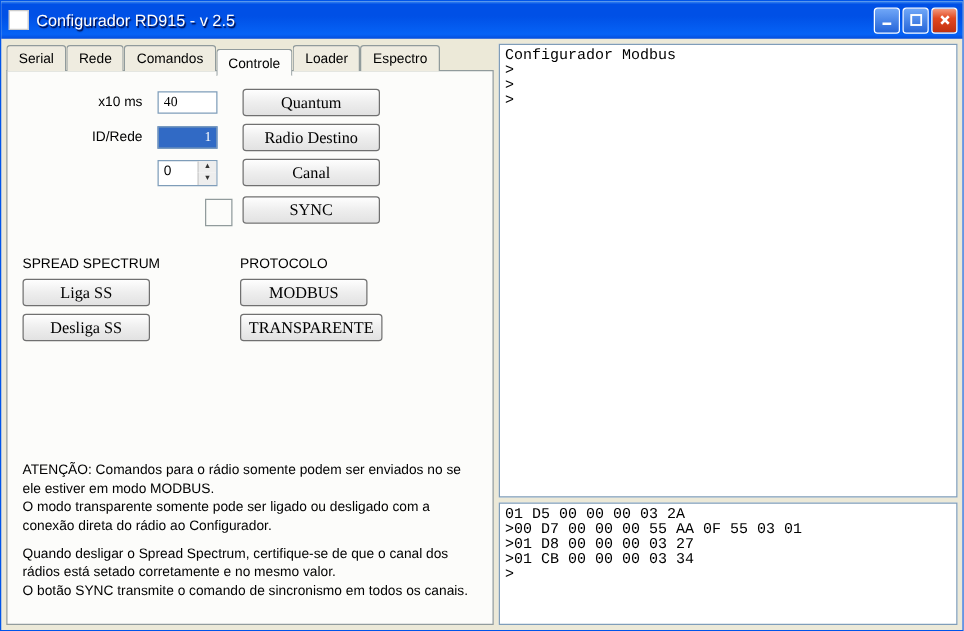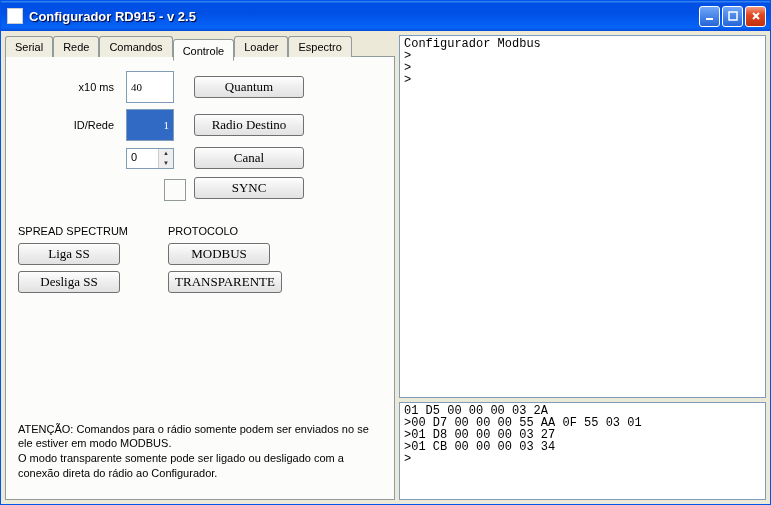--- a/index.html
+++ b/index.html
@@ -19,21 +19,21 @@
     background: #ece9d8;
     display: flex;
     flex-direction: column;
   }
   .titlebar {
     height: 30px;
     background: linear-gradient(to bottom, #3f8cf3 0%, #0050e6 8%, #0050e6 40%, #0663f6 88%, #054ddc 100%);
     display: flex;
     align-items: center;
     color: #fff;
-    font-weight: bold;
+    font-weight: normal;
     font-size: 13px;
     padding: 0 4px 0 6px;
   }
   .title-icon {
     width: 16px; height: 16px;
     background: #fff;
     margin-right: 6px;
     border: 1px solid #ccc;
   }
   .title-text { flex: 1; text-shadow: 1px 1px 1px #003; }
@@ -102,21 +102,21 @@
     flex-direction: column;
   }
   .form-top {
     display: grid;
     grid-template-columns: 100px 60px 110px;
     gap: 6px 8px;
     align-items: center;
   }
   .lbl { text-align: right; padding-right: 4px; }
   .txtbox {
-    height: 32px;
+    height: 18px;
     border: 1px solid #7f9db9;
     background: #fff;
     padding: 1px 4px;
     font-family: Tahoma;
     font-size: 11px;
     width: 48px;
   }
   .txtbox.sel {
     background: #316ac5;
     color: #fff;
@@ -148,21 +148,21 @@
     font-size:6px; color:#333;
   }
   .smallbox {
     width: 22px; height: 22px;
     border: 1px solid #919b9c;
     background: #fcfcfa;
     margin-top: 4px;
   }
   .section-row {
     display: flex;
-    gap: 40px;
+    gap: 64px;
     margin-top: 24px;
   }
   .section h4 { margin: 0 0 6px 0; font-weight: normal; font-size: 11px;}
   .section .btn { display:block; margin-bottom: 6px; min-width: 102px; }
   .info-text {
     margin-top: auto;
     font-size: 11px;
     line-height: 1.35;
     padding-right: 6px;
   }
@@ -263,20 +263,22 @@
           <div class="section">
             <h4>PROTOCOLO</h4>
             <button class="btn">MODBUS</button>
             <button class="btn">TRANSPARENTE</button>
           </div>
         </div>
 
         <div class="info-text">
           <p style="white-space:pre-line">ATENÇÃO: Comandos para o rádio somente podem ser enviados no se ele estiver em modo MODBUS.
 O modo transparente somente pode ser ligado ou desligado com a conexão direta do rádio ao Configurador.</p>
+          <p style="white-space:pre-line">Quando desligar o Spread Spectrum, certifique-se de que o canal dos rádios está setado corretamente e no mesmo valor.
+O botão SYNC transmite o comando de sincronismo em todos os canais.</p>
         </div>
 
       </div>
     </div>
 
     <div class="right-panel">
       <div class="console big">Configurador Modbus
 &gt;
 &gt;
 &gt;</div>

